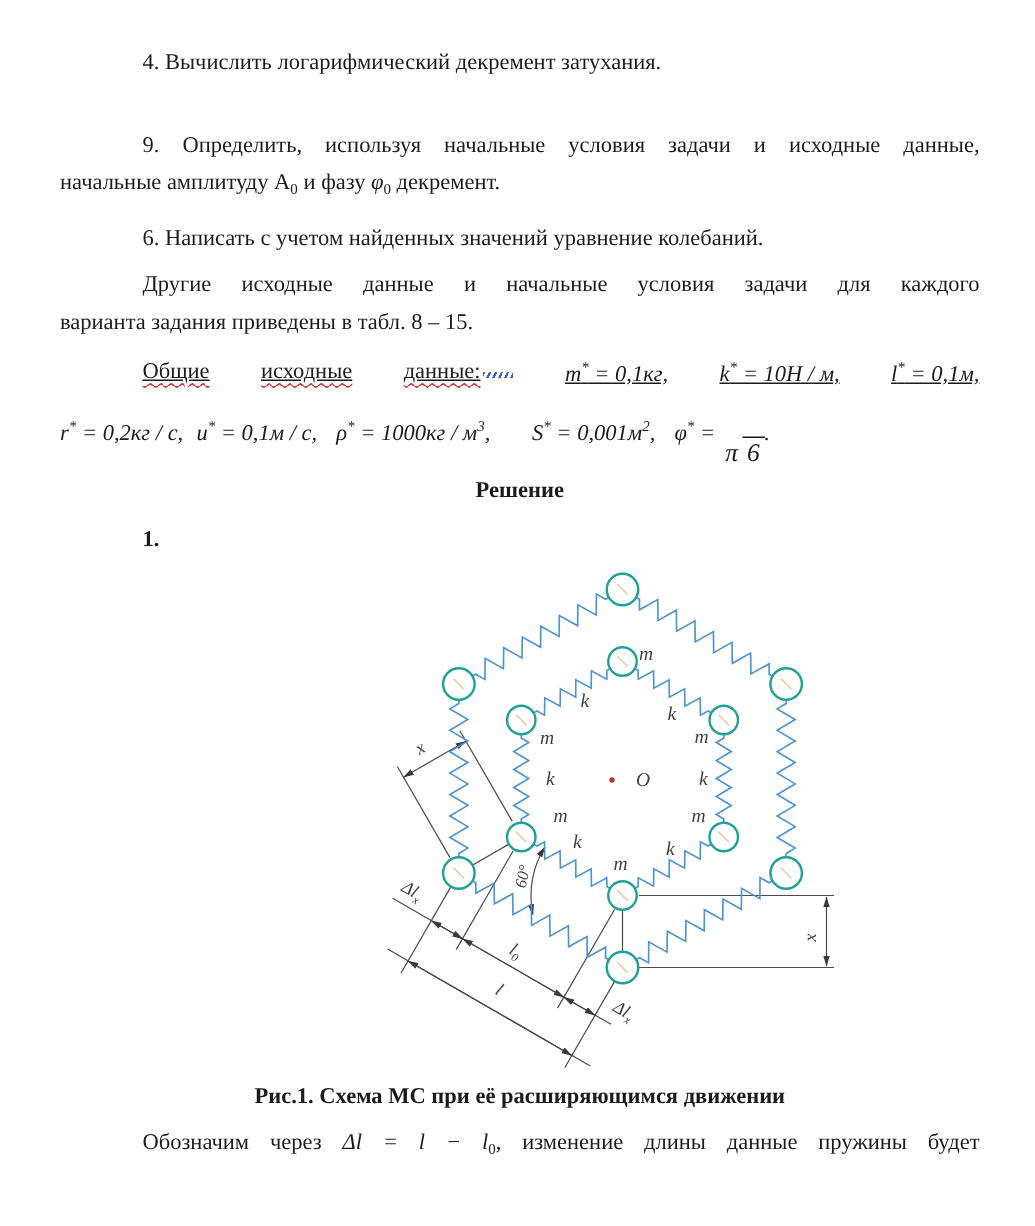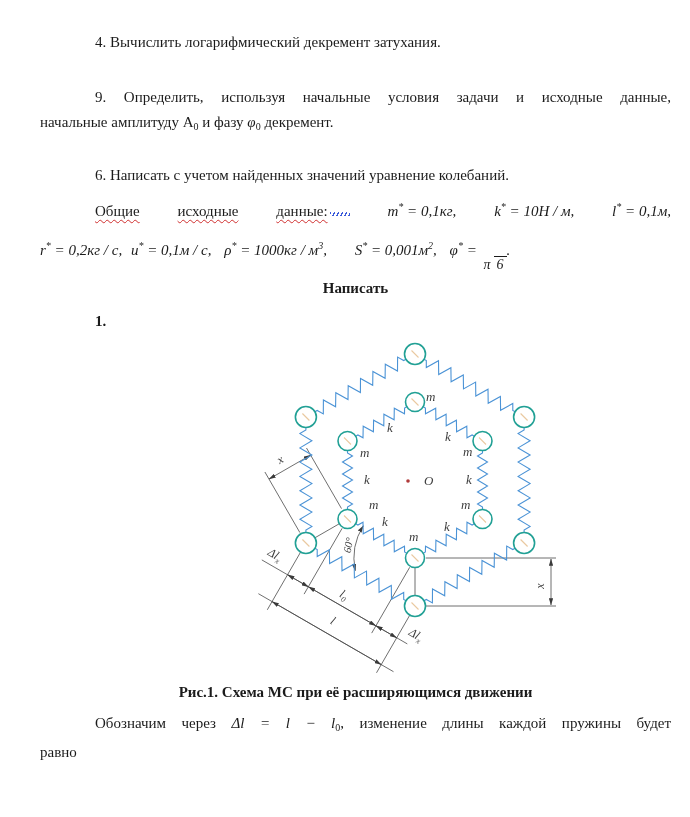--- a/index.html
+++ b/index.html
@@ -1,35 +1,35 @@
 <!DOCTYPE html>
 <html><head>
 <meta charset="utf-8">
 <style>
   html,body{margin:0;padding:0;}
   body{
     width:690px;height:817px;background:#ffffff;overflow:hidden;
     font-family:"Liberation Serif",serif;font-size:15px;color:#1b1b1b;
   }
-  .doc{padding:30px 19px 0 40px;}
+  .doc{padding:30px 37px 0 40px;}
   .line{line-height:25px;min-height:25px;}
   .indent{text-indent:55px;}
   .just{text-align:justify;text-align-last:justify;}
   .center{text-align:center;}
   .bold{font-weight:bold;}
   sup.star{font-size:10px;vertical-align:6px;}
   sub.sm{font-size:10px;vertical-align:-3px;}
   .mi{font-style:italic;}
   .f{white-space:pre;font-style:italic;}
-  .flexline{display:flex;justify-content:space-between;align-items:flex-end;padding-left:55px;}
+  .flexline{display:flex;justify-content:space-between;align-items:center;padding-left:55px;text-decoration:underline;}
   .redwavy{text-decoration-line:underline;text-decoration-style:wavy;text-decoration-color:#d03030;text-decoration-thickness:1px;text-underline-offset:3px;}
   .bluewave{display:inline-block;width:20px;height:4px;margin-left:2px;
     background:repeating-linear-gradient(115deg,#3b5bdb 0 1.4px,transparent 1.4px 3.6px);}
   .tallline{height:46px;display:block;line-height:44px;}
-  .frac{display:inline-block;vertical-align:-14px;text-align:center;line-height:1.05;font-size:14px;font-style:italic;}
+  .frac{display:inline-block;vertical-align:-14px;text-align:center;line-height:1.05;font-size:17px;font-style:italic;}
   .frac .den{border-top:1px solid #1b1b1b;padding:0 3px;}
   .frac .num{padding:0 3px;}
   svg.figure{display:block;margin-top:6px;}
   svg text{font-family:"Liberation Serif",serif;font-style:italic;fill:#3f3f3f;}
   #arr path{fill:#3a3a3a;stroke:none;}
   .dimline{fill:none;stroke-width:0.8;}
   .spring{fill:none;stroke-width:1.1;}
   .node{fill:#ffffff;stroke-width:1.6;}
   .cmark{stroke-width:1.1;fill:none;}
 </style>
@@ -38,44 +38,46 @@
 
 <div class="doc">
 
   <div class="line indent">4. Вычислить логарифмический декремент затухания.</div>
 
   <div style="margin-top:30px;">
     <div class="line indent just">9. Определить, используя начальные условия задачи и исходные данные,</div>
     <div class="line"><span>начальные амплитуду А</span><sub class="sm">0</sub><span> и фазу </span><span class="mi">φ</span><sub class="sm">0</sub><span> декремент.</span></div>
   </div>
 
-  <div class="line indent" style="margin-top:24px;">6. Написать с учетом найденных значений уравнение колебаний.</div>
+  <div class="line indent" style="margin-top:8px;">6. Написать с учетом найденных значений уравнение колебаний.</div>
 
   <div style="margin-top:6px;">
+    <div class="line indent just">Другие исходные данные и начальные условия задачи для каждого</div>
+    <div class="line">варианта задания приведены в табл. 8 – 15.</div>
   </div>
 
   <div style="margin-top:5px;">
     <div class="line flexline">
       <span class="redwavy">Общие</span>
       <span class="redwavy">исходные</span>
       <span><span class="redwavy">данные:</span><span class="bluewave"></span></span>
       <span class="f"><span>m</span><sup class="star">*</sup><span> = 0,1кг,</span></span>
       <span class="f"><span>k</span><sup class="star">*</sup><span> = 10Н / м,</span></span>
       <span class="f"><span>l</span><sup class="star">*</sup><span> = 0,1м,</span></span>
     </div>
     <div class="tallline">
       <span class="f" style="margin-right:5px;"><span>r</span><sup class="star">*</sup><span> = 0,2кг / с,</span></span>
       <span class="f" style="margin-right:9px;text-align:center;"><span>u</span><sup class="star">*</sup><span> = 0,1м / с,</span></span>
       <span class="f" style="margin-right:24px;"><span>ρ</span><sup class="star">*</sup><span> = 1000кг / м</span><sup class="star">3</sup><span>,</span></span>
       <span class="f" style="margin-right:9px;text-align:right;"><span>S</span><sup class="star">*</sup><span> = 0,001м</span><sup class="star">2</sup><span>,</span></span>
       <span class="f"><span>φ</span><sup class="star">*</sup><span> = </span><span class="frac"><span class="num">π</span><span class="den">6</span></span><span>.</span></span>
     </div>
   </div>
 
-  <div class="line center bold" style="margin-top:6px;">Написать</div>
+  <div class="line center bold" style="margin-top:6px;">Решение</div>
 
   <div class="line bold" style="margin-top:8px;padding-left:55px;">1.</div>
 
   <svg class="figure" width="690" height="338" viewBox="0 0 690 338" xmlns="http://www.w3.org/2000/svg">
     <defs>
       <marker id="arr" viewBox="0 0 10 6" refX="9.5" refY="3" markerWidth="9" markerHeight="5.5" orient="auto-start-reverse">
         <path d="M0,0 L10,3 L0,6 z"></path>
       </marker>
     </defs>
 
@@ -174,17 +176,16 @@
       <text font-size="12" x="374" y="298" text-anchor="middle" transform="rotate(30 374 298)"><tspan>Δl</tspan><tspan dy="3" font-size="8">x</tspan></text>
       <text font-size="12" x="302" y="258" text-anchor="middle" transform="rotate(30 302 258)"><tspan>l</tspan><tspan dy="3" font-size="8">0</tspan></text>
       <text font-size="12" x="291" y="284" text-anchor="middle" transform="rotate(30 291 284)">l</text>
       <text font-size="11" x="312" y="206" text-anchor="middle" transform="rotate(-78 312 206)">60°</text>
     </g>
   </svg>
 
   <div class="line center bold" style="margin-top:2px;">Рис.1. Схема МС при её расширяющимся движении</div>
 
   <div style="margin-top:6px;">
-    <div class="line indent just"><span>Обозначим через </span><span class="mi">Δl = l − l</span><sub class="sm">0</sub><span>,</span><span> изменение длины каждой пружины будет</span></div>
-    <div class="line">равно</div>
+    <div class="line indent just"><span>Обозначим через </span><span class="mi">Δl = l − l</span><sub class="sm">0</sub><span>,</span><span> изменение длины данные пружины будет</span></div>
   </div>
 
 </div>
 
 </body></html>

